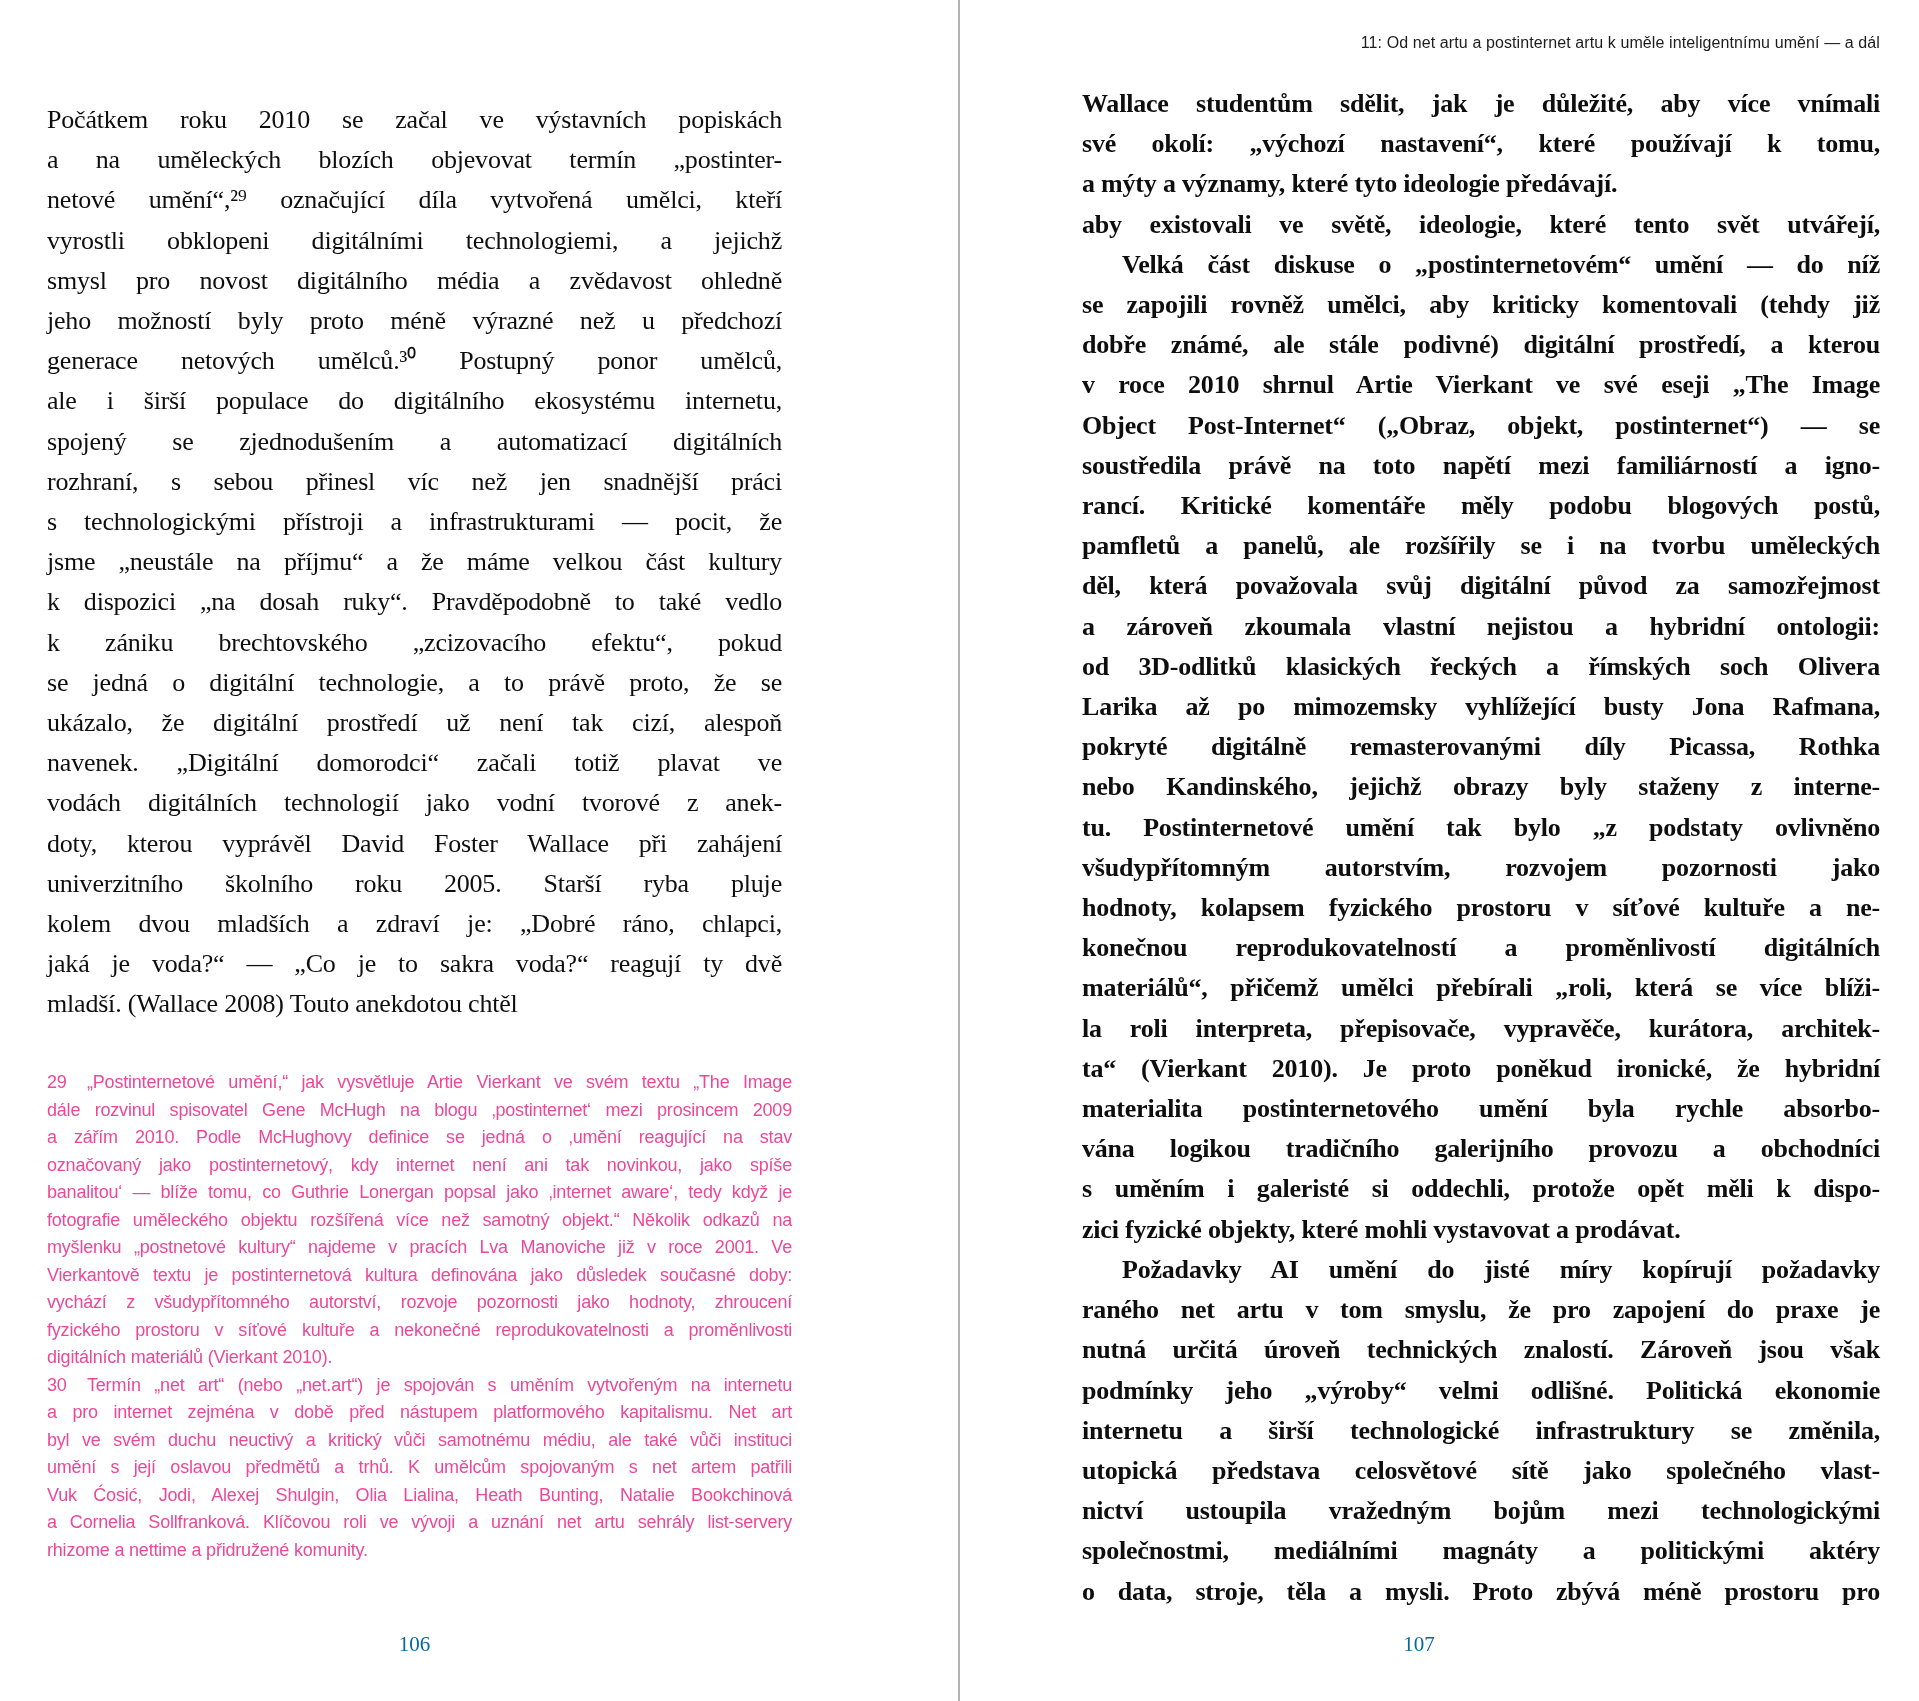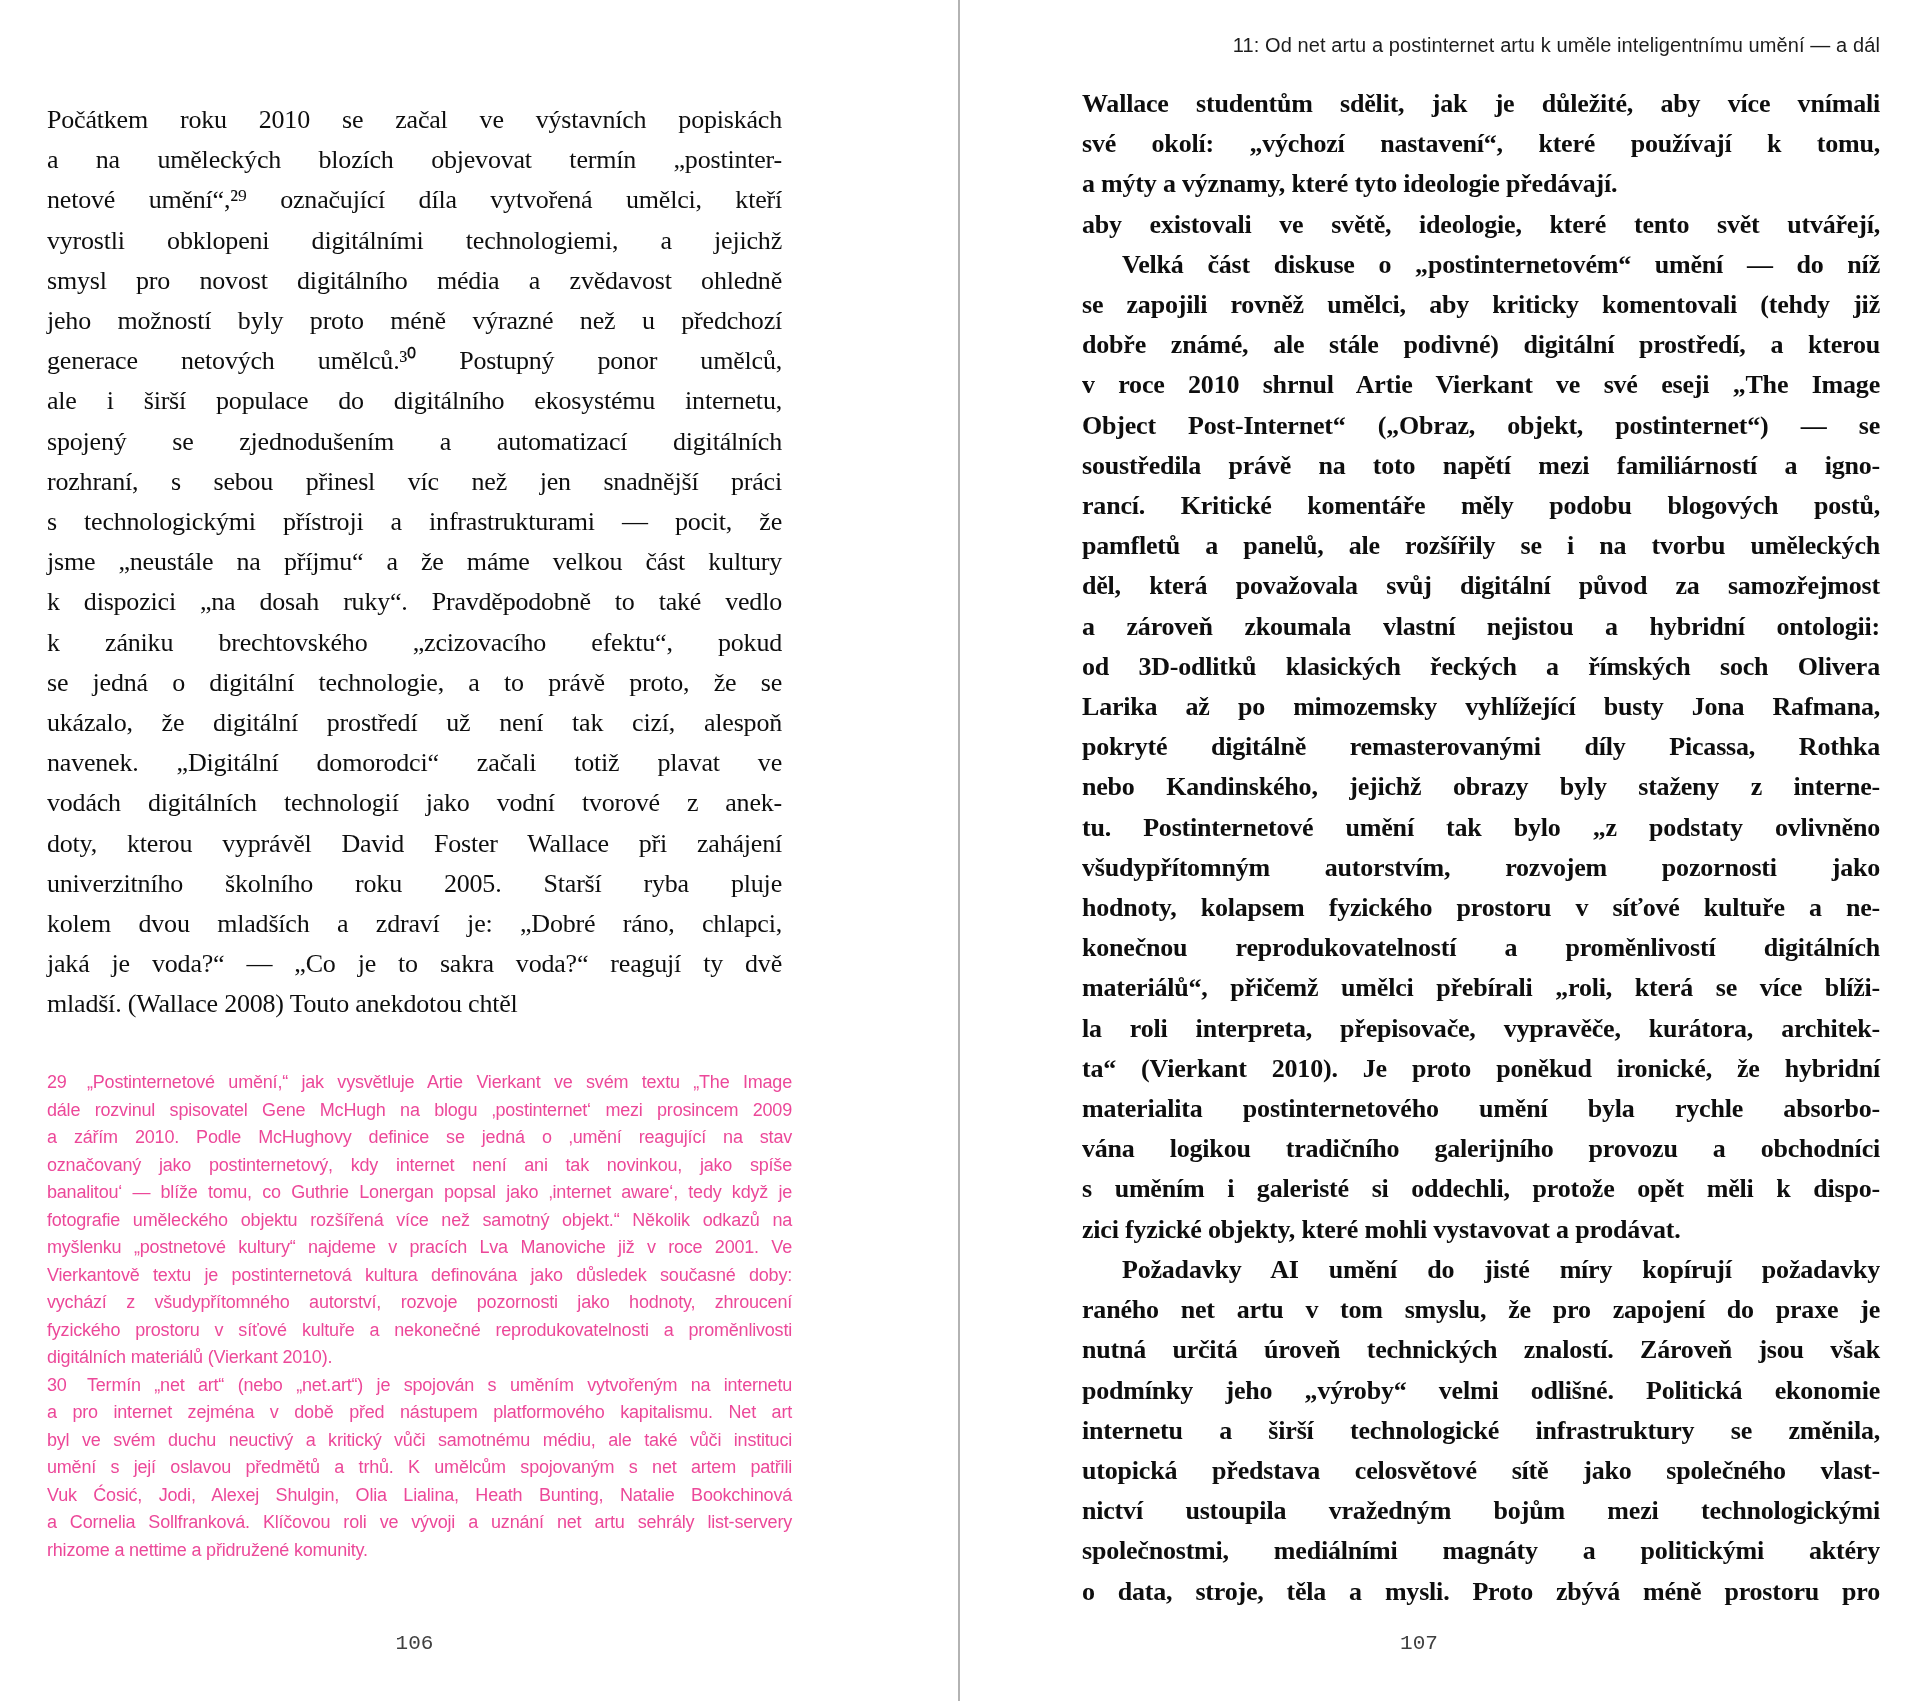--- a/index.html
+++ b/index.html
@@ -17,21 +17,21 @@
     left: 958px; top: 0;
     width: 2px; height: 1701px;
     background: #b3b3b3;
   }
   .running-header {
     position: absolute;
     left: 1082px; top: 34px;
     width: 798px;
     text-align: right;
     font-family: "Liberation Sans", sans-serif;
-    font-size: 20px;
+    font-size: 16px;
     letter-spacing: 0.1px;
     color: #1d1d1d;
   }
   .body-block { position: absolute; }
   #left-body  { left: 47px;  top: 100px; width: 735px; }
   #right-body { left: 1082px; top: 84px; width: 798px; font-weight: bold; }
   .body-line {
     font-size: 26px;
     line-height: 40.2px;
     letter-spacing: -0.2px;
@@ -54,23 +54,23 @@
     letter-spacing: -0.2px;
     text-align: justify;
     text-align-last: justify;
     color: #ec4899;
   }
   .fn-line.lastline { text-align-last: left; }
   .fn-num { display: inline-block; width: 40px; }
   .page-num {
     position: absolute;
     top: 1632px;
-    font-family: Liberation Mono, monospace;
+    font-family: Liberation Serif, serif;
     font-size: 21px;
-    color: #404040;
+    color: #0369a1;
     text-align: center;
   }
   #pn-left  { left: 47px;  width: 735px; }
   #pn-right { left: 1020px; width: 798px; }
 </style>
 </head>
 <body>
 
 <div class="spread">
 

